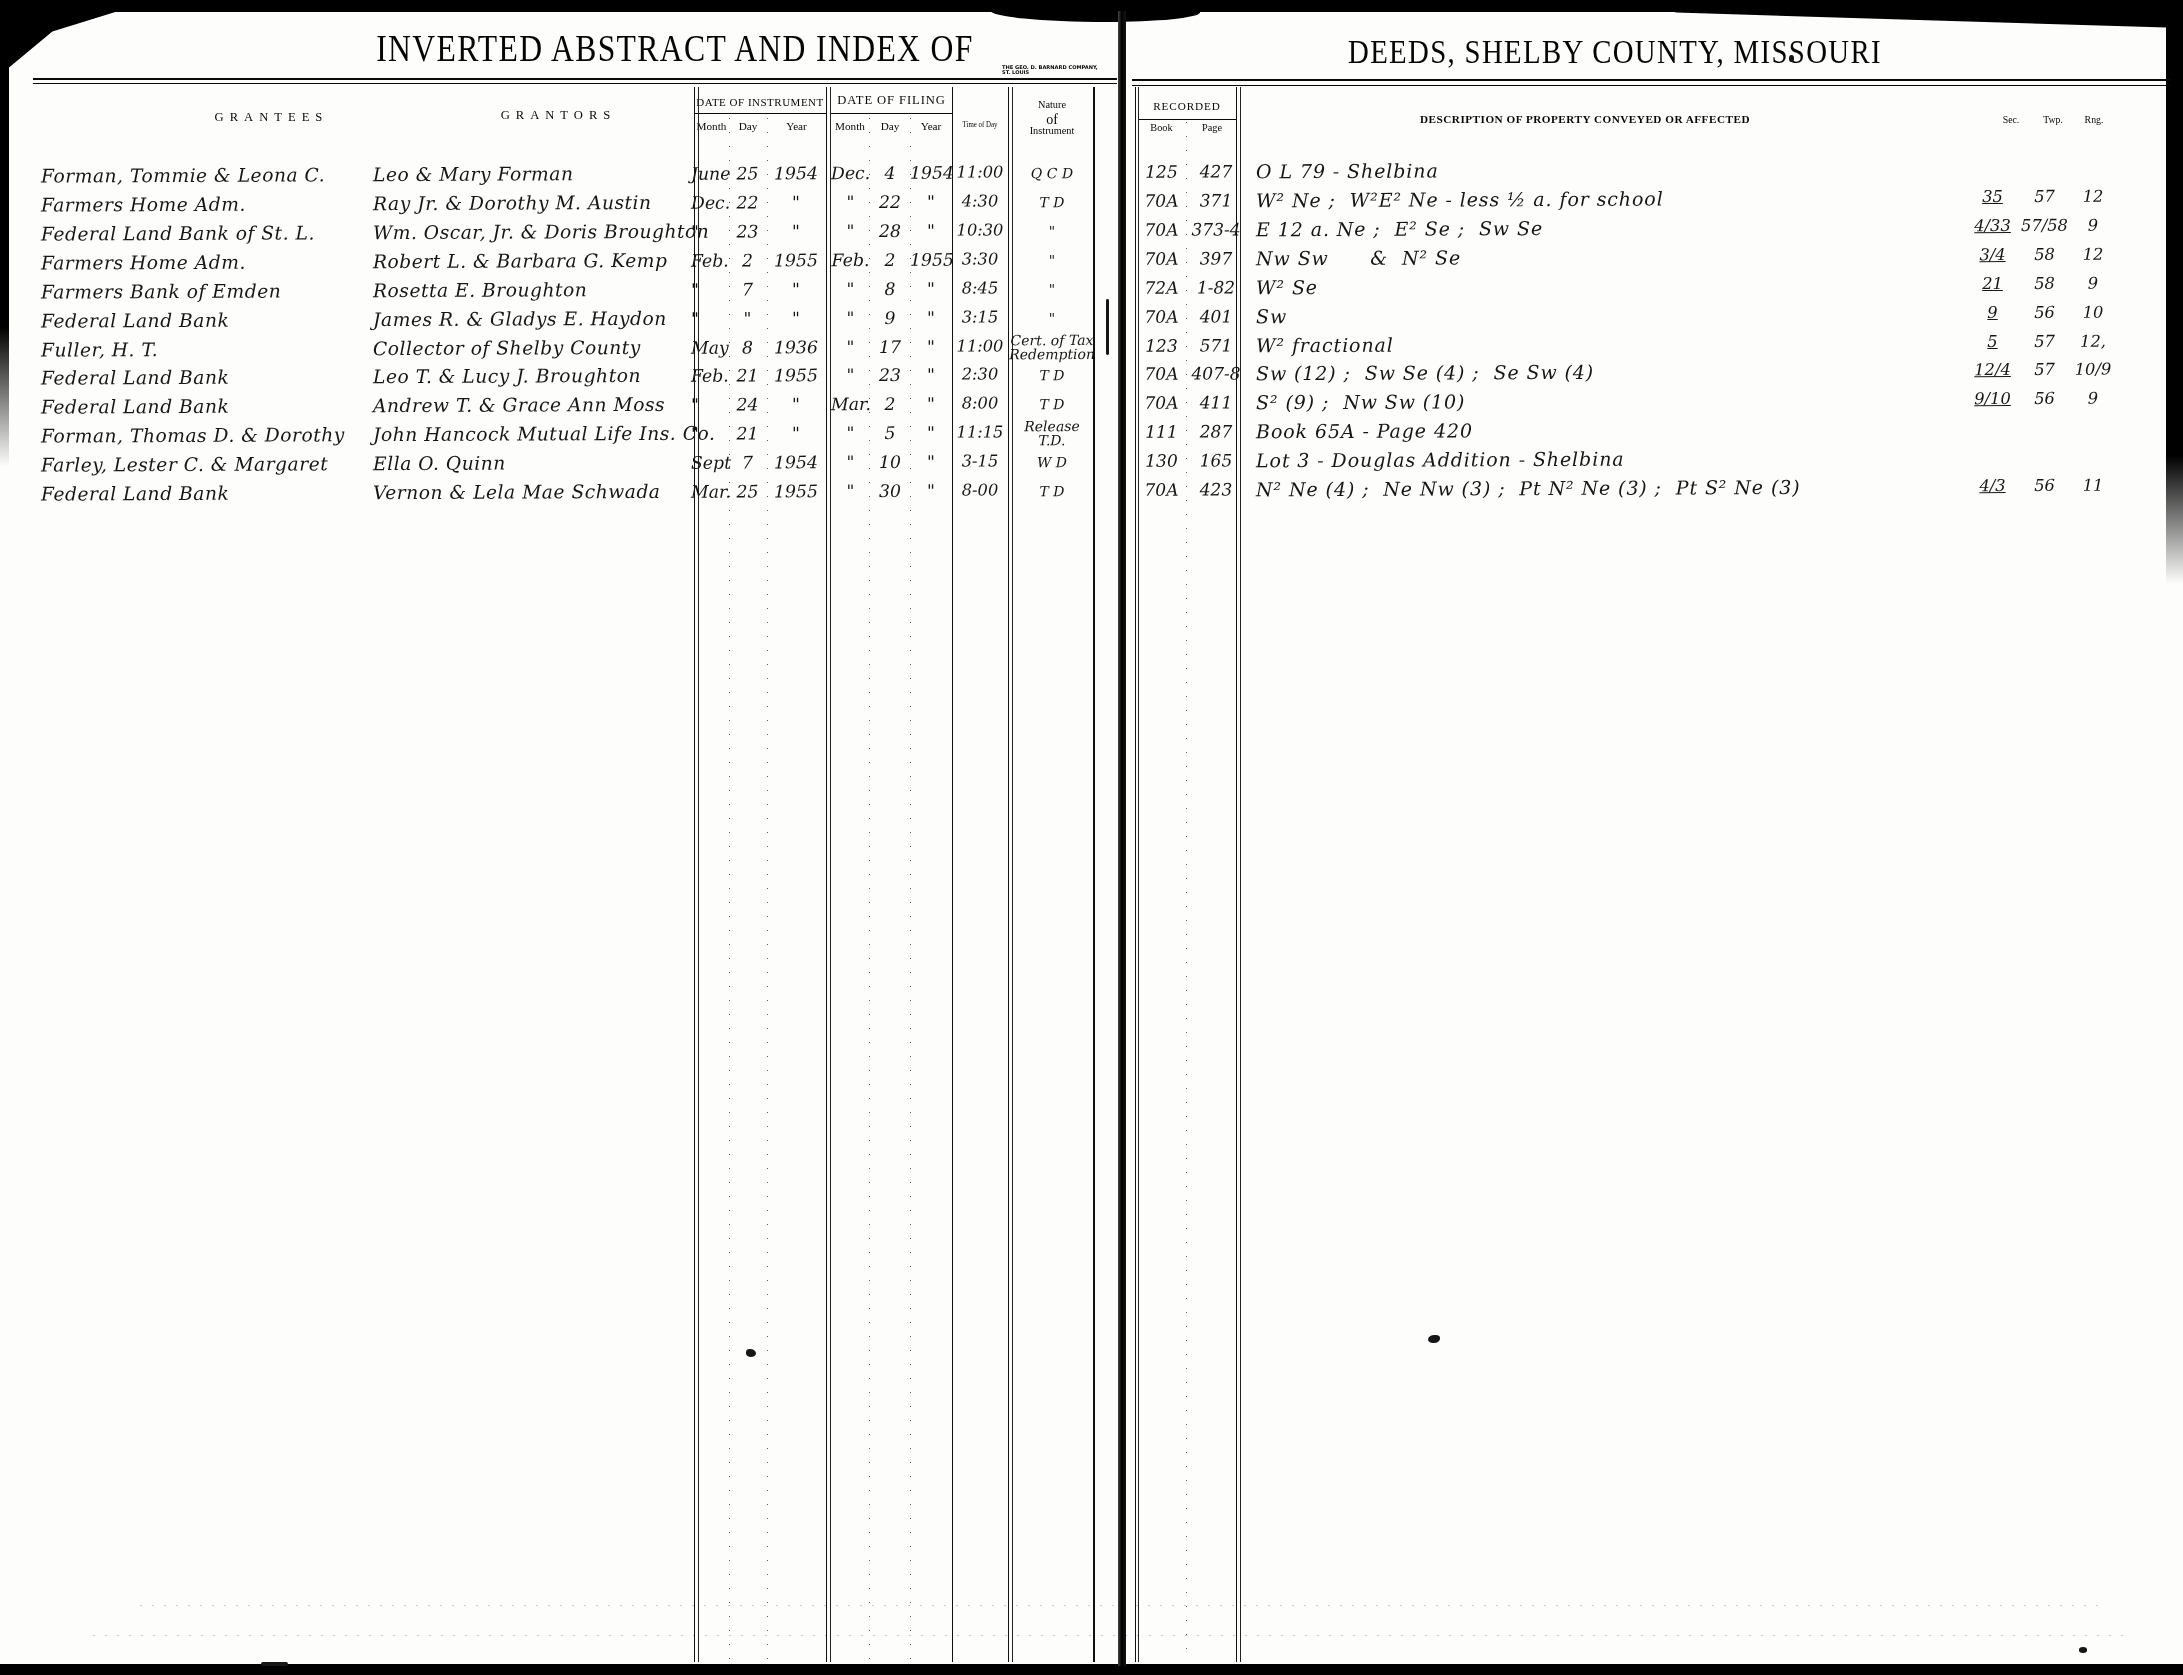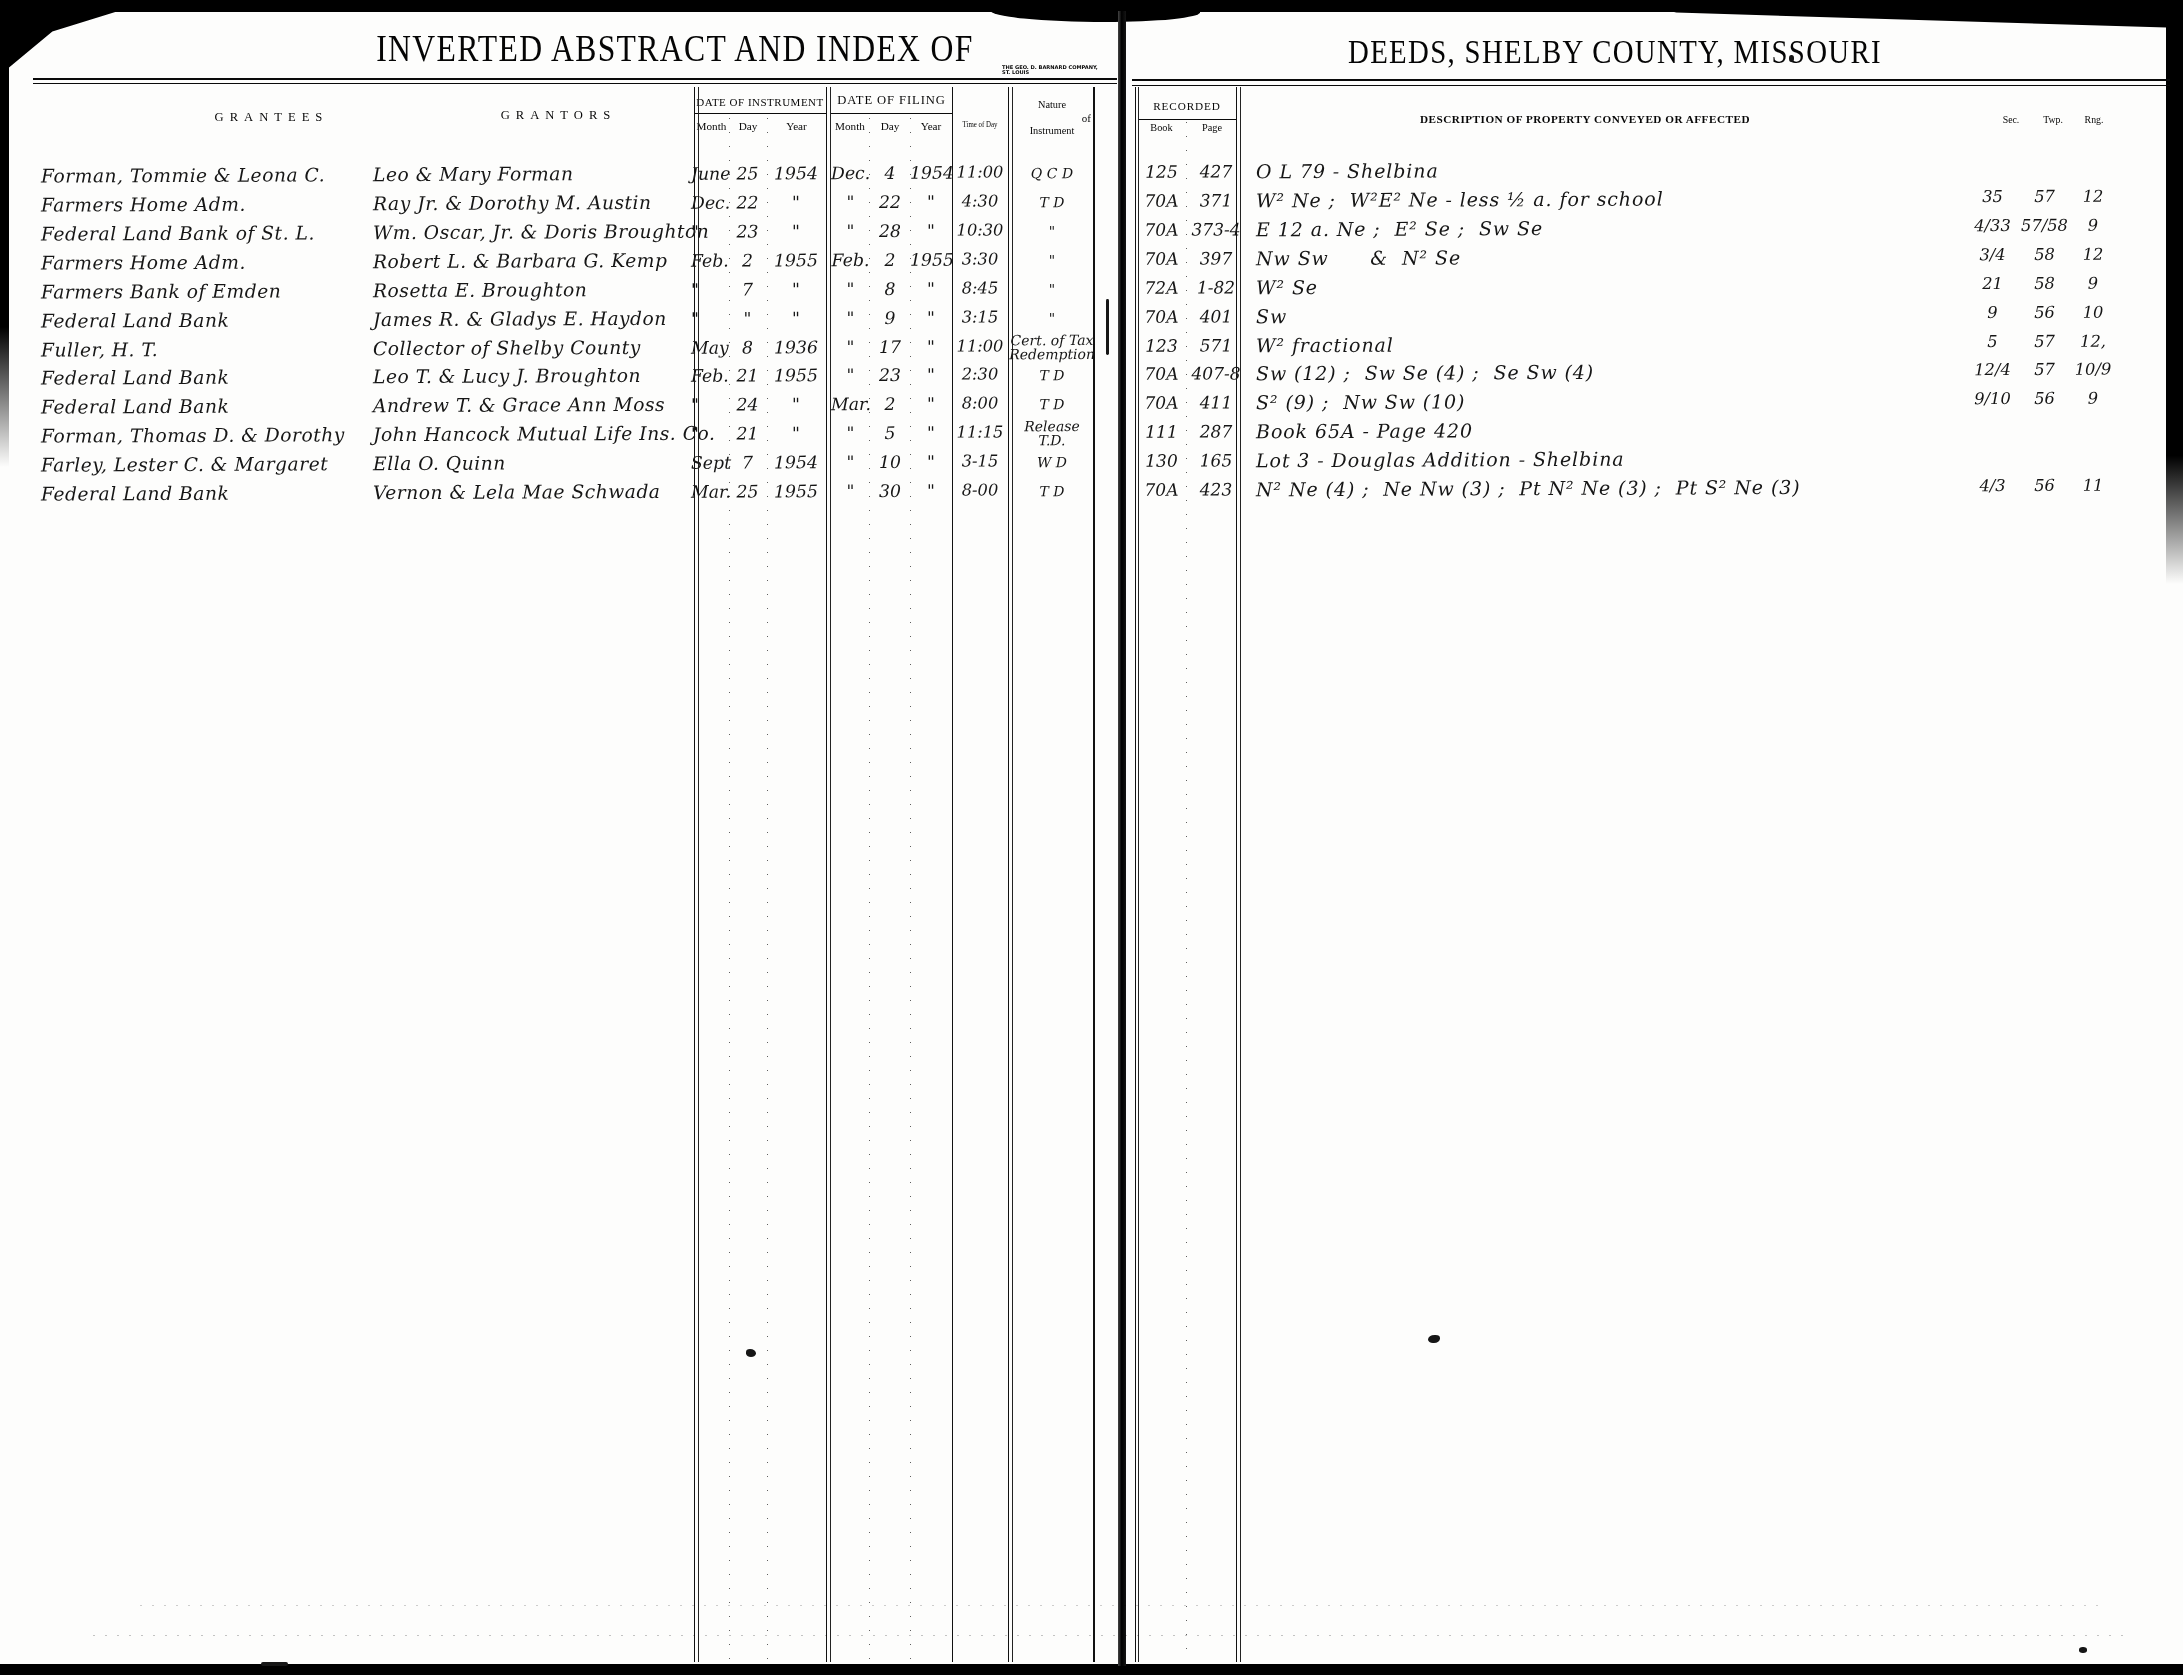--- a/index.html
+++ b/index.html
@@ -33,21 +33,21 @@
   .c-iy{left:767px;width:58px;text-align:center;font-size:17.3px;}
   .c-fm{left:831px;width:39px;text-align:center;font-size:17.3px;}
   .c-fd{left:870px;width:40px;text-align:center;font-size:17.3px;}
   .c-fy{left:910px;width:42px;text-align:center;font-size:17.3px;}
   .c-time{left:953px;width:54px;text-align:center;font-size:16.3px;}
   .c-nature{left:1013px;width:78px;font-size:14px;line-height:14px;white-space:normal;
             display:flex;align-items:center;justify-content:center;text-align:center;}
   .c-book{left:1137px;width:49px;text-align:center;font-size:17px;}
   .c-page{left:1187px;width:58px;text-align:center;font-size:17px;}
   .c-desc{left:1256px;width:822px;font-size:19px;letter-spacing:0.9px;}
-  .c-sec{left:1964px;width:57px;text-align:center;font-size:16.3px;}
+  .c-sec{left:1964px;width:57px;text-align:center;font-size:16.3px;text-decoration:underline;}
   .c-twp{left:2021px;width:47px;text-align:center;font-size:16.3px;}
   .c-rng{left:2067px;width:52px;text-align:center;font-size:16.3px;}
   .speck{position:absolute;background:#161616;border-radius:50%;}
 </style>
 </head>
 <body>
 
 <div id="scan">
 
   <div class="art" style="left:0;top:0;width:2183px;height:12px;"></div>
@@ -73,21 +73,21 @@
   <div class="ph center" style="left:694px;top:96px;width:132px;font-size:11px;letter-spacing:0.5px;">DATE OF INSTRUMENT</div>
   <div class="ph center" style="left:830px;top:93px;width:123px;font-size:12.6px;letter-spacing:0.9px;">DATE OF FILING</div>
   <div class="ph center" style="left:693px;top:120px;width:37px;font-size:11.2px;">Month</div>
   <div class="ph center" style="left:730px;top:120px;width:36px;font-size:11.2px;">Day</div>
   <div class="ph center" style="left:767px;top:120px;width:59px;font-size:11.2px;">Year</div>
   <div class="ph center" style="left:830px;top:120px;width:40px;font-size:11.2px;">Month</div>
   <div class="ph center" style="left:870px;top:120px;width:40px;font-size:11.2px;">Day</div>
   <div class="ph center" style="left:910px;top:120px;width:42px;font-size:11.2px;">Year</div>
   <div class="ph center" style="left:951px;top:120px;width:58px;font-size:8.4px;transform:scaleX(.82);transform-origin:center;">Time of Day</div>
   <div class="ph center" style="left:1013px;top:99px;width:78px;font-size:10.3px;">Nature</div>
-  <div class="ph center" style="left:1013px;top:112px;width:78px;font-size:11px;text-align:right;">of</div>
+  <div class="ph center" style="left:1013px;top:112px;width:78px;font-size:14px;">of</div>
   <div class="ph center" style="left:1013px;top:125px;width:78px;font-size:10.3px;">Instrument</div>
   <div class="ph center" style="left:1138px;top:100px;width:98px;font-size:11.2px;letter-spacing:0.9px;">RECORDED</div>
   <div class="ph center" style="left:1138px;top:122px;width:47px;font-size:10.3px;">Book</div>
   <div class="ph center" style="left:1188px;top:122px;width:48px;font-size:10.3px;">Page</div>
   <div class="ph center" style="left:1258px;top:113px;width:654px;font-size:11.2px;font-weight:bold;letter-spacing:0.5px;">DESCRIPTION OF PROPERTY CONVEYED OR AFFECTED</div>
   <div class="ph center" style="left:1990px;top:114px;width:42px;font-size:9.8px;">Sec.</div>
   <div class="ph center" style="left:2032px;top:114px;width:42px;font-size:9.8px;">Twp.</div>
   <div class="ph center" style="left:2073px;top:114px;width:42px;font-size:9.8px;">Rng.</div>
 
   <div class="hl" style="left:694px;top:113px;width:132px;height:1.4px;"></div>

